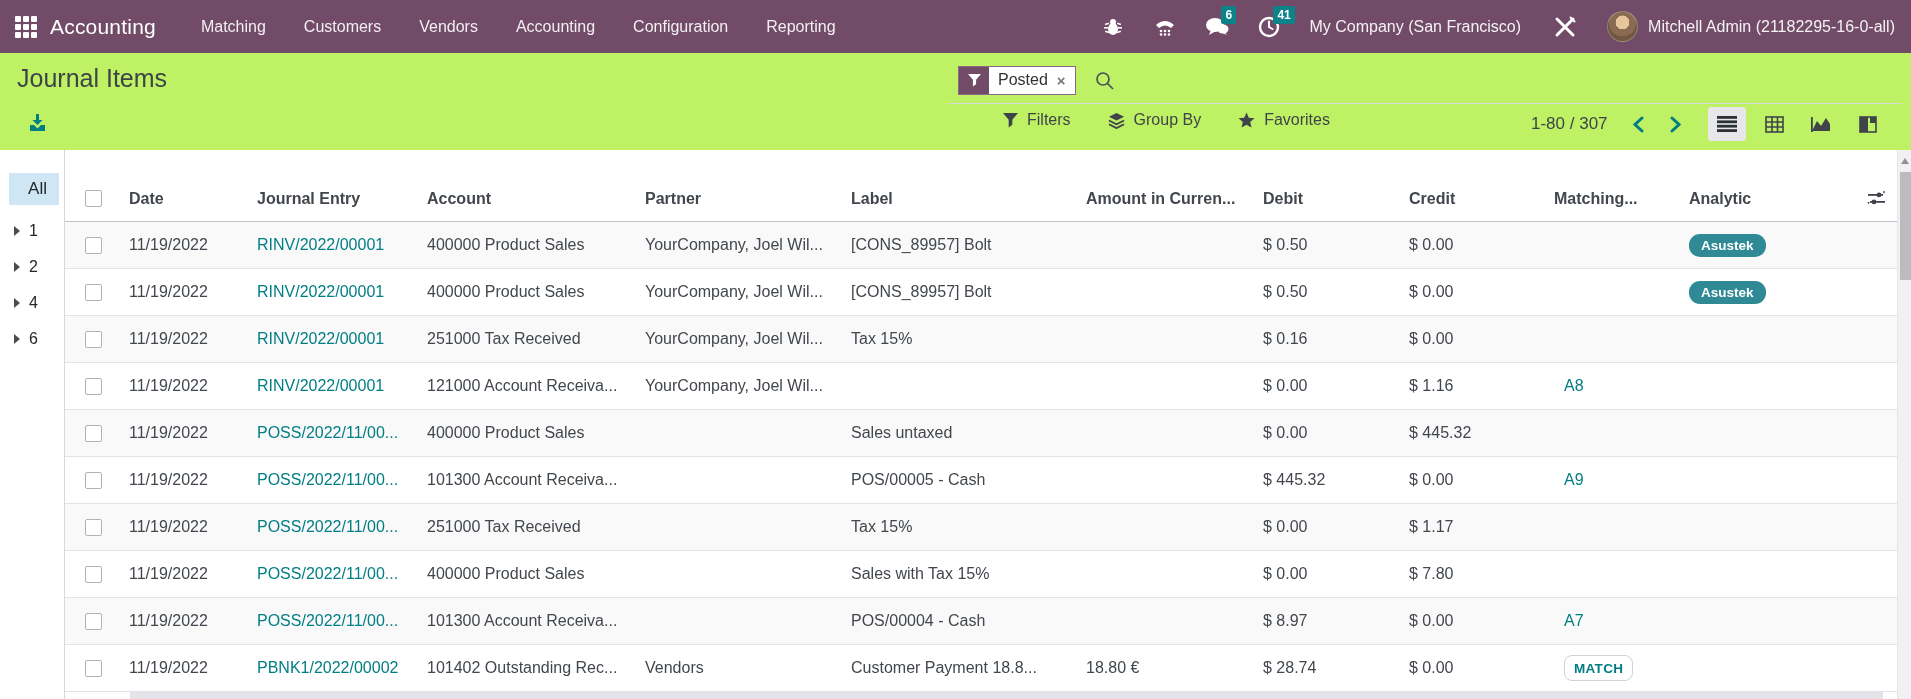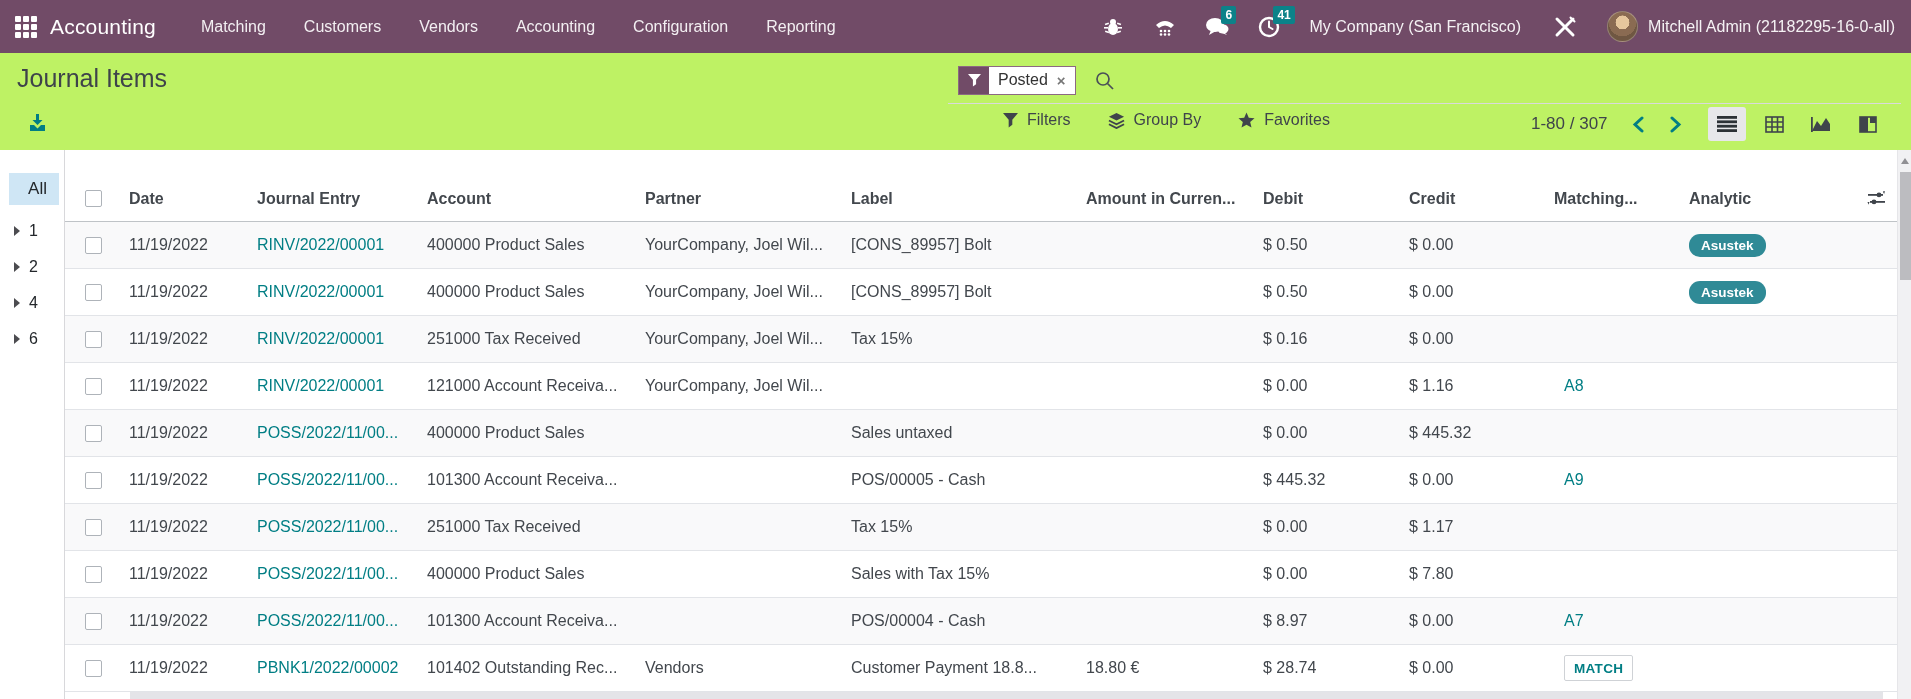--- a/index.html
+++ b/index.html
@@ -77,21 +77,21 @@
   .cell{padding-left:8px;white-space:nowrap;overflow:hidden}
   .cell-check{display:flex;justify-content:center;padding-left:0}
   .num{text-align:left;padding-right:9px;padding-left:0}
   .cell-matching{padding-left:18px}
   .cell-gear{display:flex;justify-content:center;padding-left:0}
   input[type=checkbox]{appearance:none;-webkit-appearance:none;width:17px;height:17px;margin:0;
       border:1px solid #aeb3b9;border-radius:2px;background:#fff;cursor:pointer}
   .entry-link{color:var(--accent);cursor:pointer}
   .matching-code{color:var(--accent);cursor:pointer}
   .match-btn{display:inline-block;border:1px solid #cfd2d6;color:var(--accent);font-weight:700;
-      font-size:13.5px;padding:5px 9px 4px;background:#fff;letter-spacing:.3px;border-radius:2px;cursor:pointer}
+      font-size:13.5px;padding:5px 9px 4px;background:#fff;letter-spacing:.3px;border-radius:8px;cursor:pointer}
   .pill{display:inline-block;background:var(--pill);color:#fff;font-size:13.5px;font-weight:600;
       padding:4px 12px;border-radius:11px}
   .bottom-band{position:absolute;left:65px;right:14px;bottom:0;height:7px;background:#e4e4e8}
 
   .scrollbar{position:absolute;right:0;top:0;bottom:0;width:14px;background:#f1f1f3;border-left:1px solid #e6e6e9}
   .sb-arrow{margin:8px auto 0;width:0;height:0;border-left:4px solid transparent;
             border-right:4px solid transparent;border-bottom:6px solid #909094}
   .sb-thumb{position:absolute;top:22px;left:1.5px;width:11px;height:108px;background:#bcbcc0}
 </style>
 </head>

